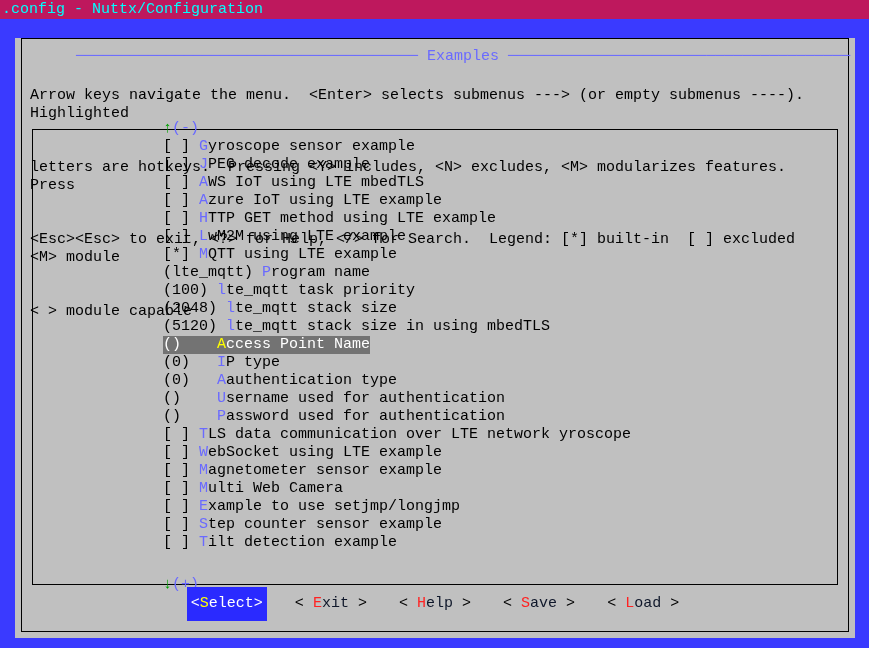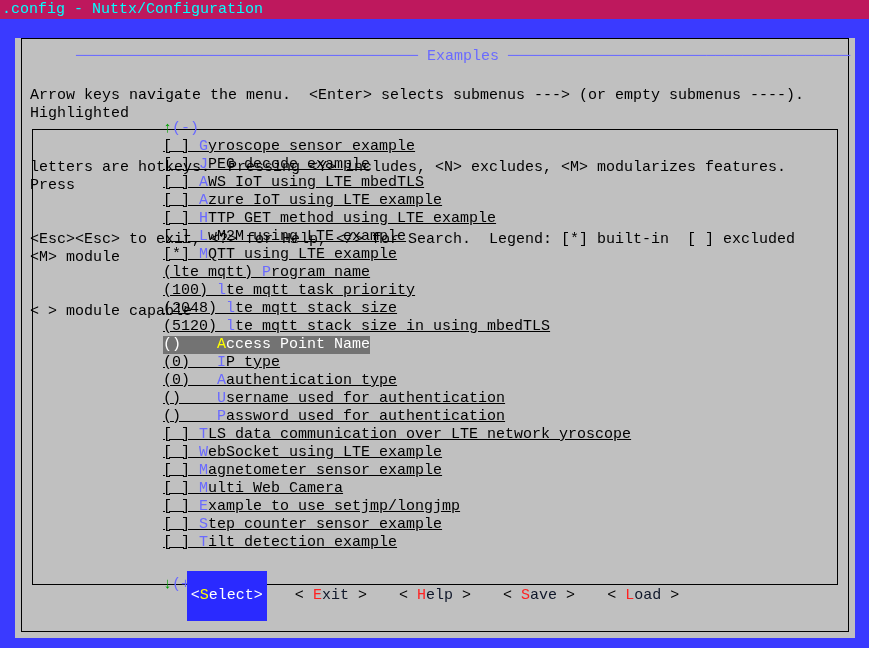--- a/index.html
+++ b/index.html
@@ -66,21 +66,20 @@
   }
   .scroll-up { top: -10px; }
   .scroll-down { bottom: -10px; }
   .scroll-arrow-up, .scroll-arrow-down { color: #00a000; }
   .scroll-sign { color: #6a6aff; }
 
   .menu {
     position: absolute;
     left: 130px; right: 6px; top: 8px; bottom: 8px;
     overflow: hidden;
-    text-decoration: underline;
   }
   .menu-row {
     white-space: pre;
     height: 18px;
   }
   .bracket, .menu-text { color: #000; }
   .hotkey { color: #6a6aff; }
   .selected {
     background: #737373;
     color: #ffffff;
@@ -89,21 +88,21 @@
   .selected .bracket { color: #fff; }
   .selected .hotkey { color: #ffff00; }
   .selected .menu-text { color: #fff; }
 
   .buttonbar {
     position: absolute;
     left: 0; right: 0; bottom: 10px;
     text-align: center;
     white-space: pre;
   }
-  .btn { display: inline-block; padding: 16px 4px; margin: 0 12px; }
+  .btn { display: inline-block; padding: 8px 4px; margin: 0 12px; }
   .btn .ang { color: #000; }
   .btn .lbl-first { color: #ff2222; }
   .btn .lbl-rest { color: #0f172a; }
   .btn.selected-btn { background: #2a2aff; }
   .btn.selected-btn .ang { color: #fff; }
   .btn.selected-btn .lbl-first { color: #ffff00; }
   .btn.selected-btn .lbl-rest { color: #fff; }
 </style>
 </head>
 <body>

